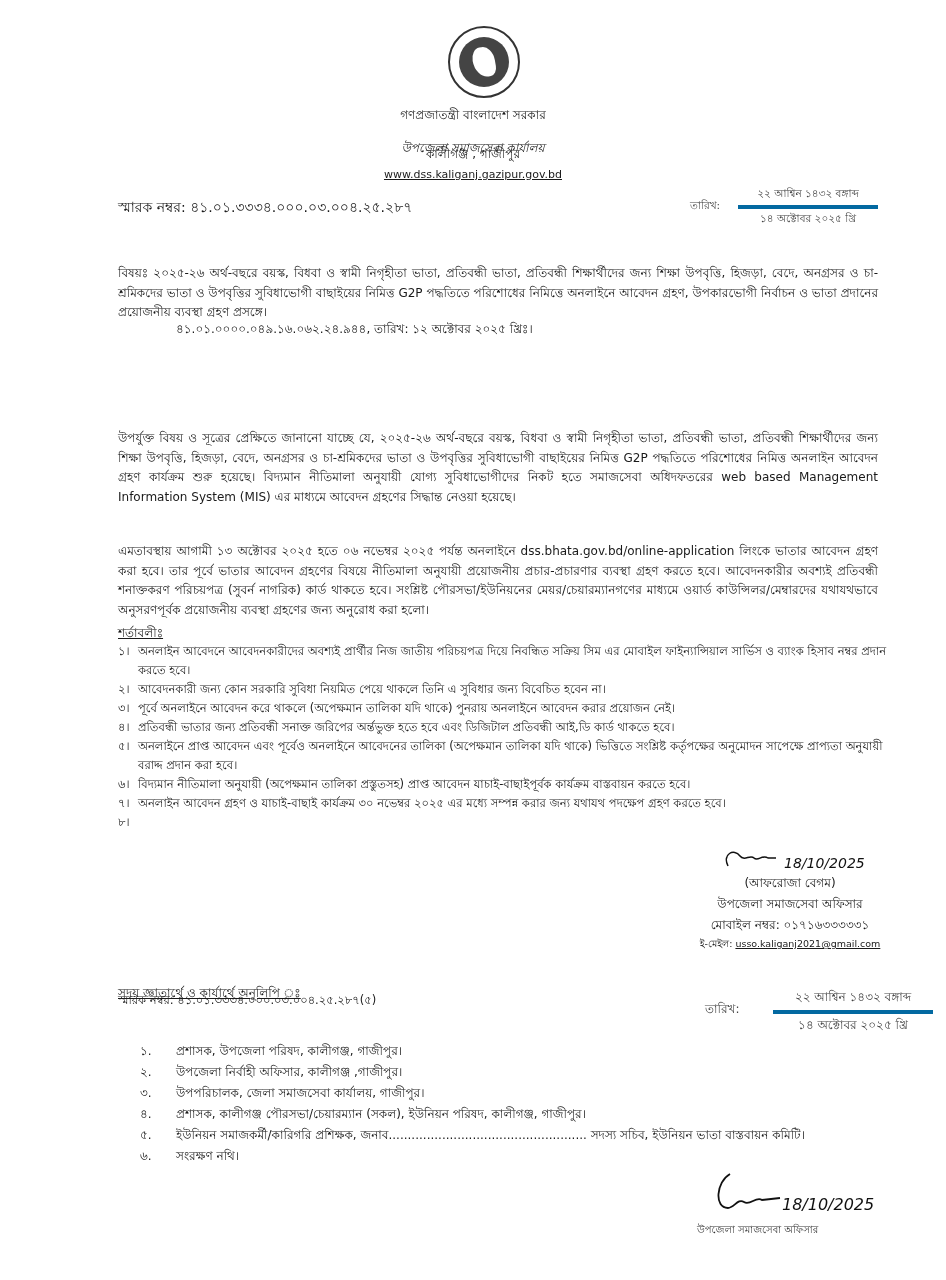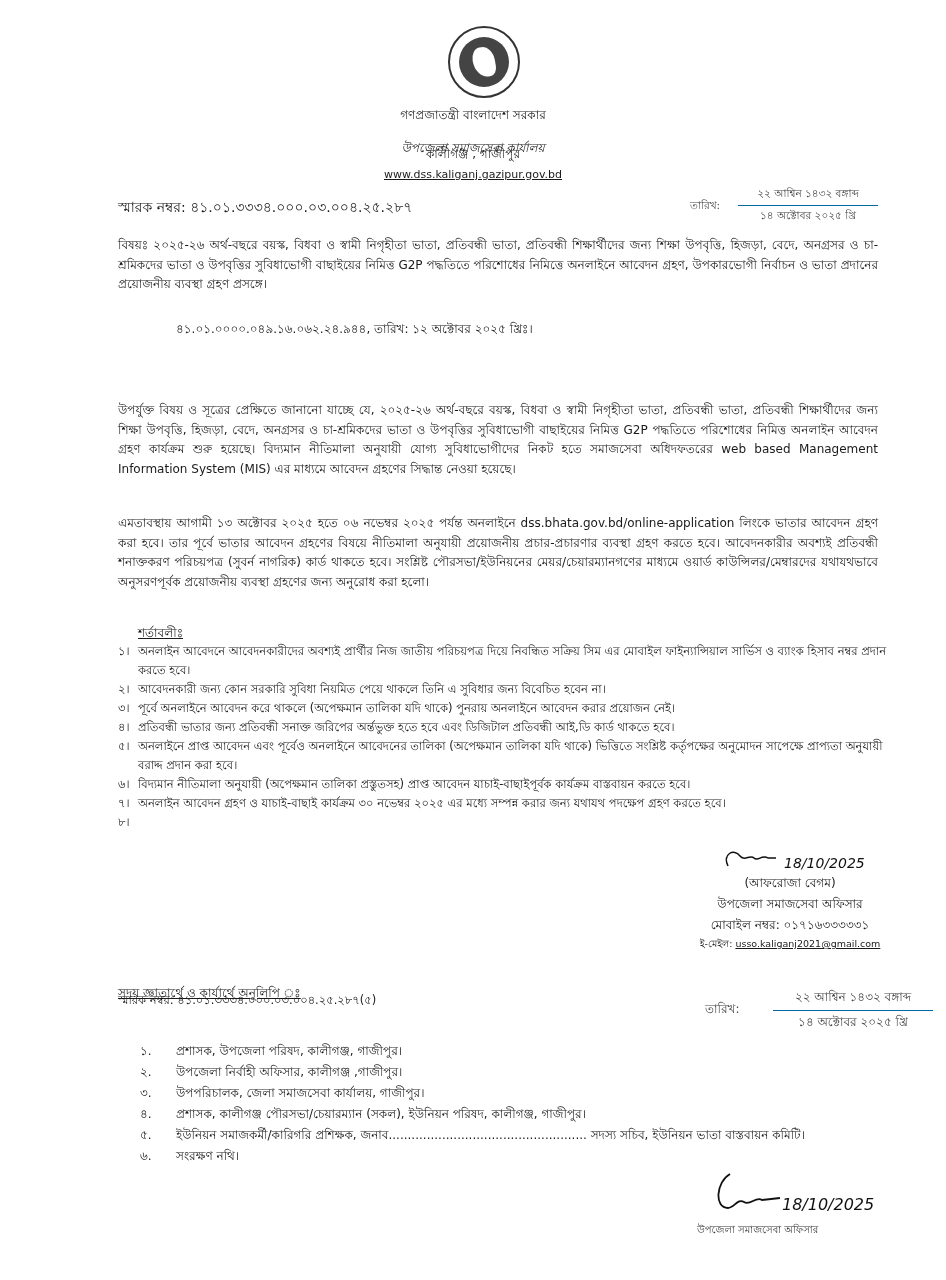--- a/index.html
+++ b/index.html
@@ -20,29 +20,29 @@
   .map-shape { width: 22px; height: 30px; background:#fff; border-radius: 40% 50% 30% 60%; transform: rotate(-10deg); }
   .header-line { width: 946px; left: 0; text-align: center; font-size: 12px; line-height: 17px; }
   .h1 { top: 107px; }
   .h2 { top: 140px; font-style: italic; }
   .h3 { top: 146px; }
   .h4 { top: 166px; font-size: 11px; text-decoration: underline; }
   .memo { left: 118px; top: 196px; font-size: 14px; }
   .date-block { left: 690px; top: 186px; font-size: 10.5px; color:#444; }
   .date-label { position:absolute; left: 0; top: 12px; }
   .date-lines { position:absolute; left: 48px; top: 0; width: 140px; text-align:center; }
-  .date-lines .top { border-bottom: 1px solid #0369a1; padding-bottom: 2px; }
+  .date-lines .top { border-bottom: 4px solid #0369a1; padding-bottom: 2px; }
   .date-lines .bot { padding-top: 2px; }
-  .para { left: 118px; width: 760px; font-size: 12px; line-height: 19.5px; text-align: justify; }
+  .para { left: 118px; width: 760px; font-size: 12px; line-height: 19.5px; text-align: justify; margin-top: 28px; }
   .subject { top: 236px; }
   .source { left: 136px; top: 319px; width: 760px; font-size: 12px; line-height: 21px; }
   .source .l2 { padding-left: 40px; }
   .body1 { top: 401px; }
   .body2 { top: 514px; }
-  .terms-title { left: 118px; top: 624px; font-size: 12px; text-decoration: underline; margin-left: 20px; }
+  .terms-title { left: 118px; top: 624px; font-size: 12px; text-decoration: underline; }
   .terms { left: 118px; top: 642px; width: 780px; font-size: 11.5px; line-height: 19px; }
   .term { display:flex; }
   .term .n { width: 20px; flex: none; }
   .sig1 { left: 720px; top: 846px; width: 150px; height: 34px; }
   .sign-block { left: 660px; top: 873px; width: 260px; text-align: center; font-size: 12px; line-height: 21px; }
   .sign-block .email { font-size: 9.5px; line-height: 16px; }
   .sign-block .email u { text-decoration: underline; }
   .date2 { left: 705px; top: 988px; font-size: 12px; }
   .date2 .date-label { top: 12px; }
   .date2 .date-lines { left: 68px; width: 160px; }

